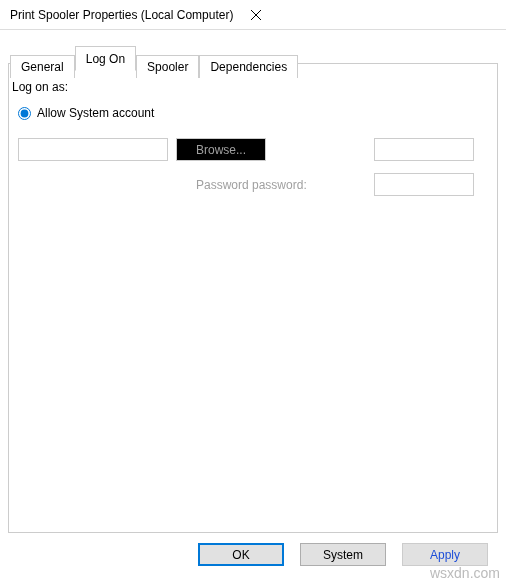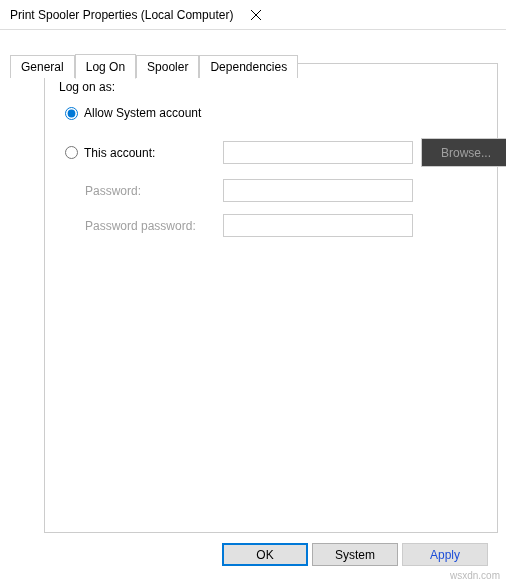--- a/index.html
+++ b/index.html
@@ -57,33 +57,32 @@
       position: relative;
       top: 15px;
       color: #000;
       cursor: default;
     }
     .tab.active {
       background: #fff;
       border-bottom: 1px solid #fff;
       z-index: 3;
       padding-top: 5px;
-      top: 16px;
+      top: 8px;
     }
     .tab:not(.active) {
       background: #fff;
     }
     .tab-panel {
       border: 1px solid #ccc;
       background: #fff;
       height: 470px;
-      padding: 16px 14px;
+      padding: 16px 3px;
       position: relative;
       z-index: 1;
-      margin-left: 36px;
     }
     .section-title {
       margin-bottom: 12px;
       color: #000;
     }
     .radio-row {
       display: flex;
       align-items: center;
       margin-bottom: 6px;
       margin-left: 6px;
@@ -127,32 +126,32 @@
       border: 1px solid #ccc;
       padding: 2px 4px;
       width: 100%;
       background: #fff;
     }
     .text-input:disabled {
       background: #fff;
       color: #888;
     }
     .browse-btn {
-      height: 29px;
+      height: 23px;
       width: 90px;
       border: 1px solid #ccc;
-      background: #404040;
+      background: #000000;
       color: #a0a0a0;
       cursor: default;
       text-align: center;
     }
     .bottom-bar {
       display: flex;
       justify-content: flex-end;
-      gap: 4px;
+      gap: 16px;
       padding: 10px 10px 0 0;
     }
     .btn {
       width: 86px;
       height: 23px;
       border: 1px solid #adadad;
       background: #e1e1e1;
       color: #000;
       cursor: default;
       display: flex;
@@ -164,21 +163,21 @@
       background: #e1e1e1;
     }
     .btn.disabled {
       color: #1d4ed8;
       border: 1px solid #ccc;
     }
     .watermark {
       position: absolute;
       bottom: 4px;
       right: 6px;
-      font-size: 10px;
+      font-size: 14px;
       color: #bbb;
       z-index: 10;
     }
   </style>
 </head>
 <body>
 
 <div class="titlebar">
   <span class="title">Print Spooler Properties (Local Computer)</span>
   <div class="close-btn">
@@ -203,28 +202,23 @@
     <div class="section-title">Log on as:</div>
 
     <div class="radio-row">
       <input type="radio" name="logon" checked="" style="">
       <span>Allow System account</span>
     </div>
 
 
     <div class="account-grid" style="margin-top:18px;">
 
-      <div class="account-label-cell">
-        <input type="radio" name="logon" style="">
-        <span>This account:</span>
-      </div>
       <input type="text" class="text-input" value="" style="">
       <button class="browse-btn" disabled="">Browse...</button>
 
-      <div class="disabled-label">Password:</div>
       <input type="password" class="text-input" disabled="" value="" style="">
       <div></div>
 
       <div class="disabled-label">Password password:</div>
       <input type="password" class="text-input" disabled="" value="" style="">
       <div></div>
 
     </div>
 
   </div>

